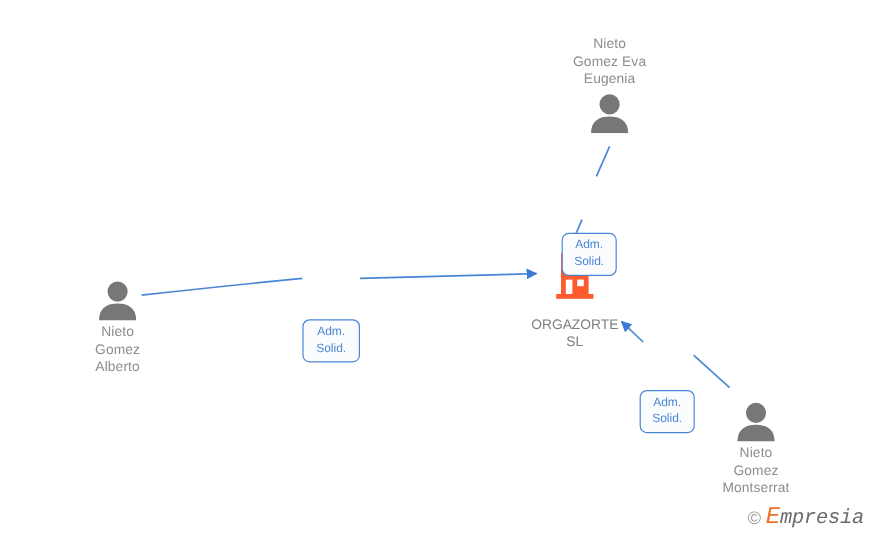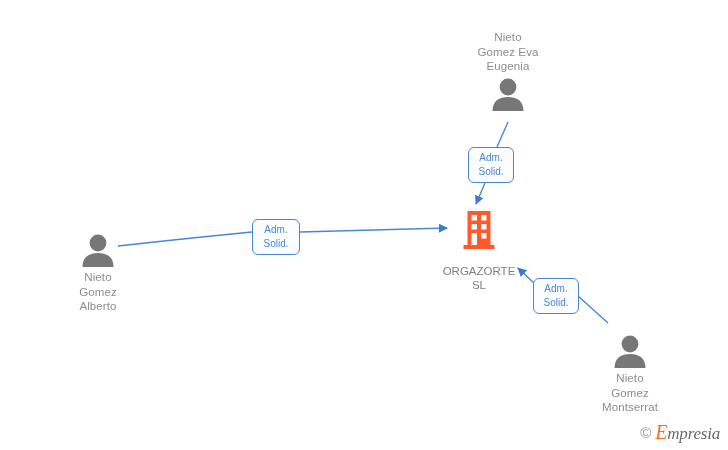--- a/index.html
+++ b/index.html
@@ -78,39 +78,40 @@
     box-sizing: border-box;
     border: 1.3px solid #4a86d6;
     border-radius: 6px;
     background: #fbfcfe;
     color: #4a86d6;
     font-size: 10px;
     line-height: 14px;
     text-align: center;
     padding: 3px 4px 2px 4px;
     white-space: pre-line;
+    margin-top: 47px;
   }
 
   
   #watermark {
     position: absolute;
     right: 8px;
     bottom: 8px;
     display: flex;
     align-items: center;
     gap: 4px;
     user-select: none;
   }
   #watermark .copy {
     font-size: 15px;
     color: #9b9b9b;
     line-height: 1;
   }
   #watermark .brand {
-    font-family: Liberation Serif, serif;
+    font-family: Liberation Mono, monospace;
     font-style: italic;
     font-size: 17px;
     line-height: 1;
     color: #6b6b6b;
     letter-spacing: -0.2px;
   }
   #watermark .brand .cap {
     color: #f2702a;
     font-size: 20px;
   }

